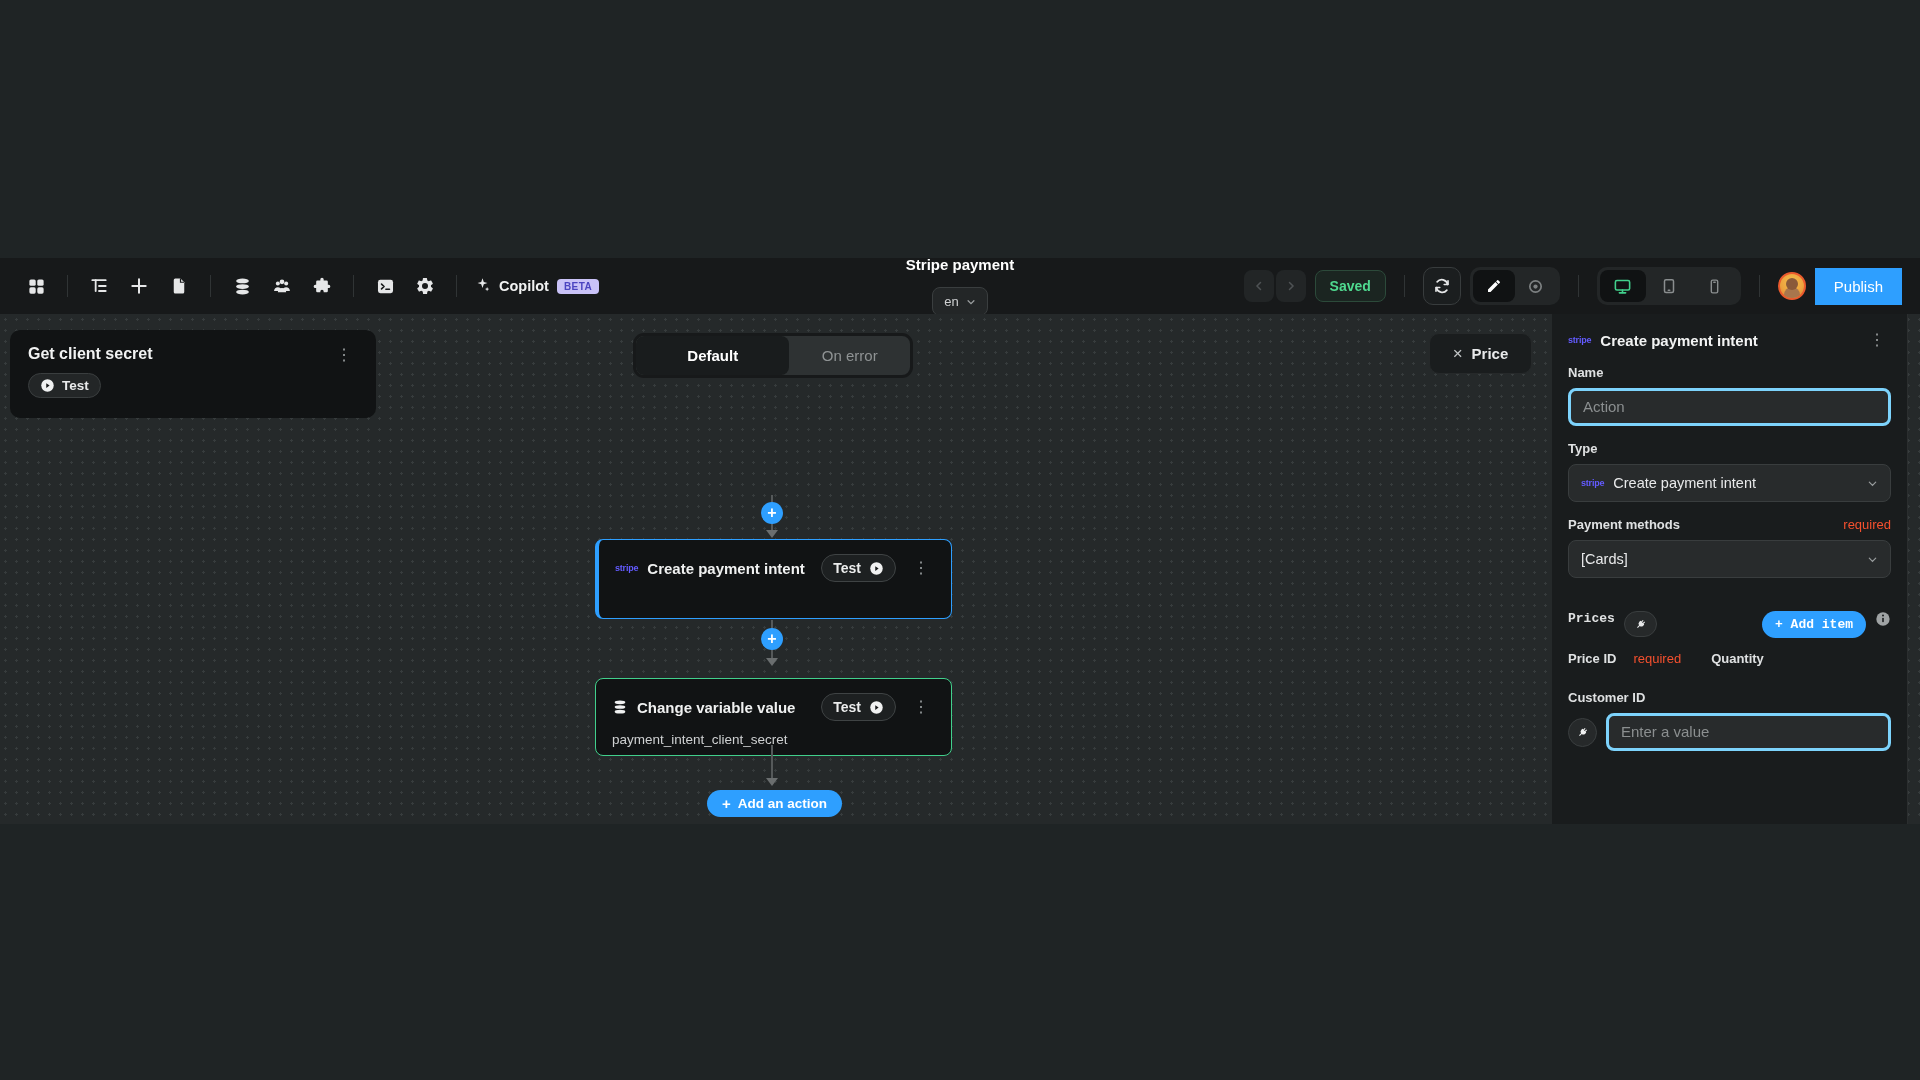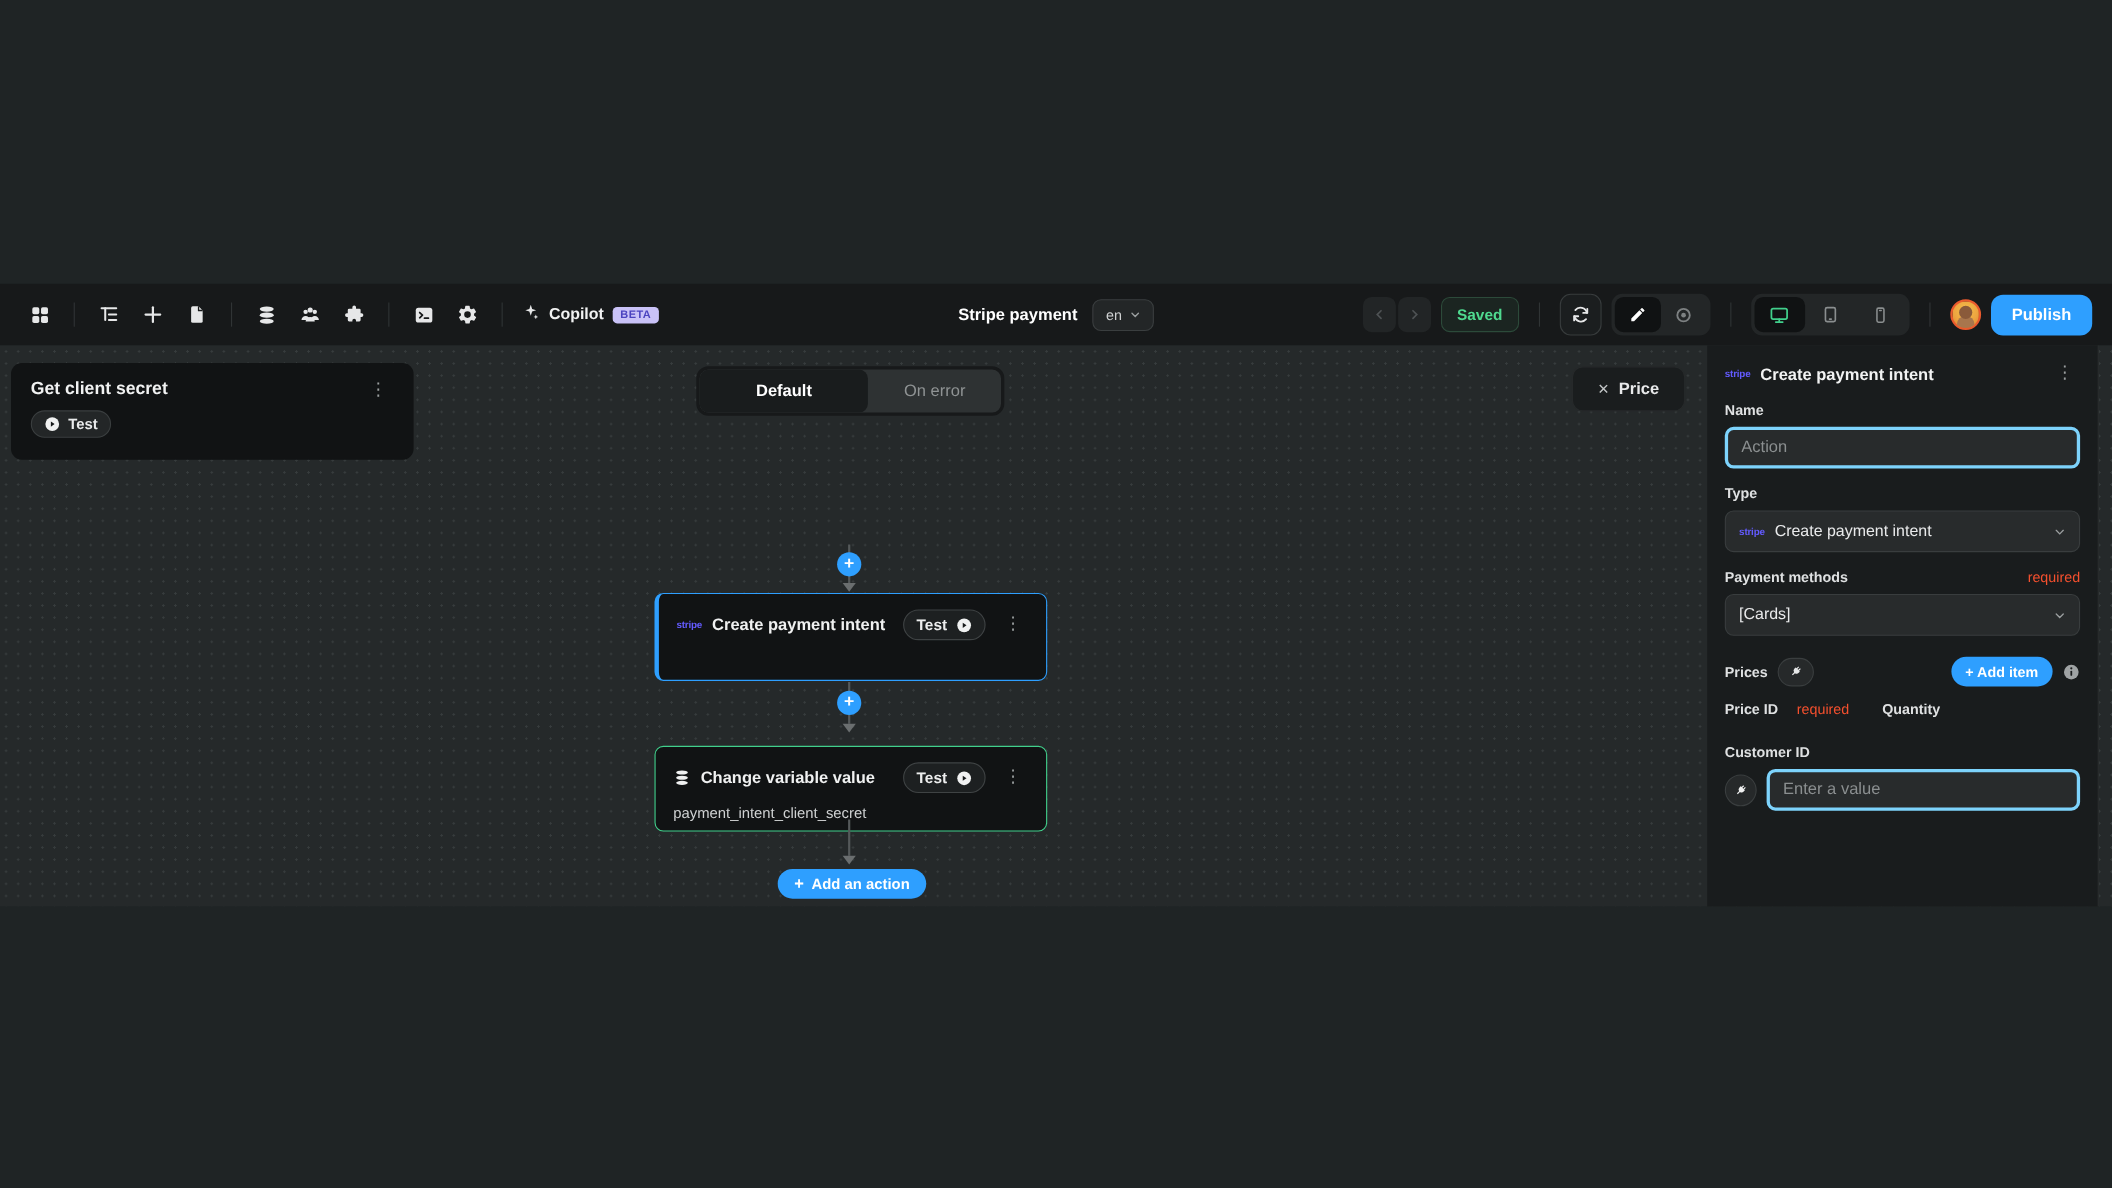--- a/index.html
+++ b/index.html
@@ -3,21 +3,21 @@
 <meta charset="utf-8">
 <style>
   * { margin:0; padding:0; box-sizing:border-box; }
   html,body { width:1920px; height:1080px; background:#1f2425; font-family:"Liberation Sans", sans-serif; overflow:hidden; }
 
   
   .toolbar { position:absolute; top:258px; left:0; width:1920px; height:56px; background:#17191a;
              display:flex; align-items:center; padding:0 18px; }
   .tb-left, .tb-right { flex:1; display:flex; align-items:center; }
   .tb-right { justify-content:flex-end; gap:9px; }
-  .tb-center { display:flex; align-items:center; gap:14px; }
+  .tb-center { display:flex; align-items:center; gap:14px;flex-direction:column; }
   .tb-left { gap:4px; }
   .icon-btn { width:36px; height:36px; border-radius:8px; display:flex; align-items:center; justify-content:center; cursor:pointer; }
   .icon-btn svg { display:block; }
   .tb-divider { width:1px; height:22px; background:#303435; margin:0 9px; }
   .copilot { display:flex; align-items:center; gap:8px; margin-left:4px; cursor:pointer; }
   .copilot-label { color:#f1f2f2; font-size:14.5px; font-weight:700; }
   .beta-badge { background:#c9c2f7; color:#4b44c0; font-size:10px; font-weight:700; padding:2px 7px; border-radius:4px; letter-spacing:.4px; }
   .doc-title { color:#ffffff; font-size:15px; font-weight:700; }
   .lang-pill { display:flex; align-items:center; gap:7px; background:#232627; border:1px solid #3a3e3f;
                border-radius:8px; padding:6px 11px; color:#cfd1d2; font-size:13px; cursor:pointer; }
@@ -28,21 +28,21 @@
   .tool-sq { width:38px; height:38px; background:#1b1e1f; border:1px solid #383c3d; border-radius:10px;
              display:flex; align-items:center; justify-content:center; cursor:pointer; }
   .seg-wrap { background:#232627; border-radius:10px; padding:3px; display:flex; }
   .seg { height:32px; border-radius:8px; display:flex; align-items:center; justify-content:center; cursor:pointer; }
   .seg.w40 { width:42px; } .seg.w44 { width:46px; }
   .seg.active { background:#101213; }
   .avatar { width:28px; height:28px; border-radius:50%; border:2px solid #ea5a2d; overflow:hidden; cursor:pointer;
             background:radial-gradient(circle at 50% 35%, #f3c04c 0%, #eda43f 55%, #d97c33 100%); position:relative; }
   .avatar::after { content:""; position:absolute; left:6px; top:4px; width:12px; height:12px; border-radius:50%; background:#8a5a3a; }
   .avatar::before { content:""; position:absolute; left:4px; top:13px; width:16px; height:12px; border-radius:8px 8px 0 0; background:#a8764d; }
-  .publish-btn { background:#2e9fff; color:#fff; font-size:15px; font-weight:700; border:none; border-radius:11px;
+  .publish-btn { background:#2e9fff; color:#fff; font-size:15px; font-weight:400; border:none; border-radius:0;
                  height:37px; padding:0 19px; cursor:pointer; }
 
   
   .workspace { position:absolute; top:314px; left:0; width:1920px; height:510px; background-color:#25292a;
                background-image:radial-gradient(#373c3d 1px, transparent 1.2px); background-size:11px 11px; }
 
   .flow-card { position:absolute; background:#111314; border-radius:10px; }
   .left-card { left:10px; top:16px; width:366px; height:88px; padding:15px 18px; }
   .card-titlerow { display:flex; align-items:flex-start; }
   .card-title { color:#f1f2f2; font-size:16px; font-weight:600; }
@@ -95,21 +95,21 @@
   .panel-header { display:flex; align-items:center; gap:9px; }
   .panel-title { color:#f2f3f3; font-size:15px; font-weight:700; }
   .p-label { color:#dfe1e2; font-size:13px; font-weight:600; margin-top:15px; margin-bottom:8px; }
   .p-labelrow { display:flex; align-items:center; margin-top:15px; margin-bottom:8px; }
   .required { color:#f5502e; font-size:13px; margin-left:auto; }
   .p-input { width:100%; height:38px; background:#282b2c; border:3px solid #7dd3fc; border-radius:8px;
              padding:0 12px; color:#eab308; font-size:14.5px; font-family:inherit; outline:none; }
   .p-input::placeholder { color:#8b8f90; font-size:15px; }
   .p-select { width:100%; height:38px; background:#282b2c; border:1px solid #393d3e; border-radius:8px;
               display:flex; align-items:center; gap:9px; padding:0 12px; color:#e9eaeb; font-size:14.5px; cursor:pointer; }
-  .prices-row { display:flex; align-items:center; gap:9px; margin-top:19px; }
+  .prices-row { display:flex; gap:9px; margin-top:33px;font-family:Liberation Mono, monospace; }
   .bind-btn { width:33px; height:26px; background:#26292a; border:1px solid #3a3e3f; border-radius:13px;
               display:flex; align-items:center; justify-content:center; cursor:pointer; }
   .add-item-btn { margin-left:auto; background:#2e9fff; border:none; border-radius:14px; color:#fff;
                   font-size:13px; font-weight:700; padding:6px 13px; cursor:pointer; font-family:inherit; }
   .sub-labels { display:flex; align-items:center; margin-top:13px; }
   .sub-label { color:#dfe1e2; font-size:13px; font-weight:600; }
   .sub-required { color:#f5502e; font-size:13px; margin-left:17px; }
   .price-row { display:flex; align-items:center; gap:6px; margin-top:8px; }
   .bind-circle { width:27px; height:27px; min-width:27px; background:#26292a; border:1px solid #3a3e3f; border-radius:50%;
                  display:flex; align-items:center; justify-content:center; cursor:pointer; }

